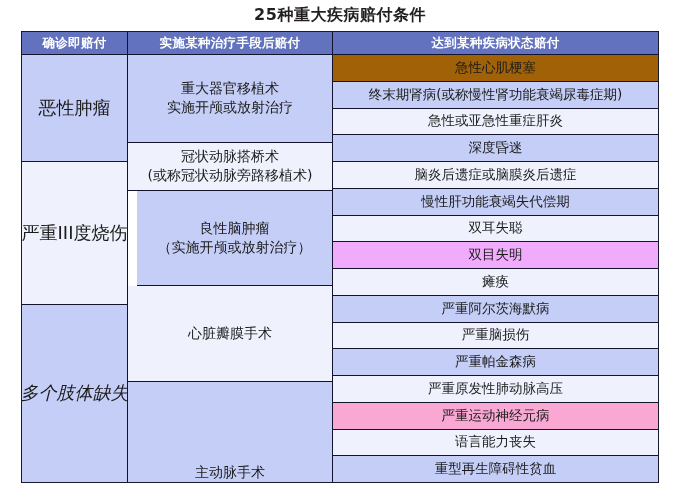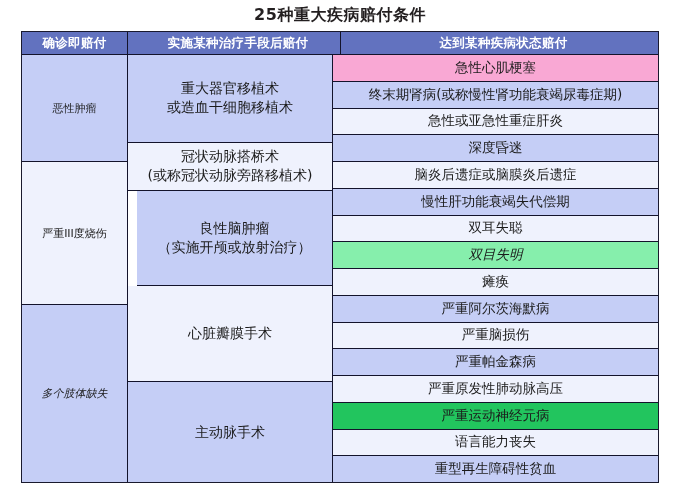--- a/index.html
+++ b/index.html
@@ -26,21 +26,20 @@
     border:1.5px solid #1a1a2e;
     display:flex;flex-direction:column;
   }
 
   
   .hdr-row{
     display:flex;height:23px;flex:0 0 23px;
     background:#6272bf;
     border-bottom:1.5px solid #13132b;
     box-sizing:border-box;
-    gap:8px;
   }
   .hdr-cell{
     display:flex;align-items:center;justify-content:center;
     color:#ffffff;font-size:12.5px;font-weight:bold;
     box-sizing:border-box;
     letter-spacing:0.3px;
   }
   .hdr-c1{width:106px;flex:0 0 106px;border-right:1.5px solid #13132b;}
   .hdr-c2{width:205px;flex:0 0 205px;border-right:1.5px solid #13132b;}
   .hdr-c3{flex:1 1 auto;}
@@ -57,21 +56,21 @@
     box-sizing:border-box;
     display:flex;align-items:center;justify-content:center;
     text-align:center;
     color:#1b1b1b;
     border-bottom:1.5px solid #13132b;
     overflow:hidden;
     white-space:nowrap;
   }
   .cell:last-child{border-bottom:none;}
 
-  .c1-cell{font-size:11px;}
+  .c1-cell{font-size:18px;}
   .c2-cell{font-size:14px;line-height:19px;white-space:normal;}
   .c3-cell{font-size:13.5px;}
 
   .c2-cell span{display:block;}
 </style>
 </head>
 <body>
 
 <div id="page">
 
@@ -96,88 +95,88 @@
           </div>
           <div class="cell c1-cell" style="background: rgb(197, 206, 246); flex: 5 1 0px; font-style: italic;">
             <span>多个肢体缺失</span>
           </div>
         </div>
 
       <div class="col col2" id="col2">
           <div class="cell c2-cell" style="background: rgb(197, 206, 246); flex: 88 1 0px;">
             <div>
               <span>重大器官移植术</span>
-              <span>或造血干细胞移植术</span>
+              <span>实施开颅或放射治疗</span>
             </div>
           </div>
           <div class="cell c2-cell" style="background: rgb(239, 242, 253); flex: 48 1 0px;">
             <div>
               <span>冠状动脉搭桥术</span>
               <span>(或称冠状动脉旁路移植术)</span>
             </div>
           </div>
           <div class="cell c2-cell" style="background: rgb(197, 206, 246); flex: 95 1 0px; margin-left: 9px;">
             <div>
               <span>良性脑肿瘤</span>
               <span>（实施开颅或放射治疗）</span>
             </div>
           </div>
           <div class="cell c2-cell" style="background: rgb(239, 242, 253); flex: 97 1 0px;">
             <div>
               <span>心脏瓣膜手术</span>
             </div>
           </div>
-          <div class="cell c2-cell" style="background: rgb(197, 206, 246); flex: 101 1 0px;">
+          <div class="cell c2-cell" style="background: rgb(197, 206, 246); flex: 101 1 0px; align-items: flex-end;">
             <div>
               <span>主动脉手术</span>
             </div>
           </div>
         </div>
 
       <div class="col col3" id="col3">
-          <div class="cell c3-cell" style="background: #f9a8d4; flex: 1 1 0px;">
+          <div class="cell c3-cell" style="background: #a16207; flex: 1 1 0px;">
             <span>急性心肌梗塞</span>
           </div>
           <div class="cell c3-cell" style="background: rgb(197, 206, 246); flex: 1 1 0px;">
             <span>终末期肾病(或称慢性肾功能衰竭尿毒症期)</span>
           </div>
           <div class="cell c3-cell" style="background: rgb(239, 242, 253); flex: 1 1 0px;">
             <span>急性或亚急性重症肝炎</span>
           </div>
           <div class="cell c3-cell" style="background: rgb(197, 206, 246); flex: 1 1 0px;">
             <span>深度昏迷</span>
           </div>
           <div class="cell c3-cell" style="background: rgb(239, 242, 253); flex: 1 1 0px;">
             <span>脑炎后遗症或脑膜炎后遗症</span>
           </div>
           <div class="cell c3-cell" style="background: rgb(197, 206, 246); flex: 1 1 0px;">
             <span>慢性肝功能衰竭失代偿期</span>
           </div>
           <div class="cell c3-cell" style="background: rgb(239, 242, 253); flex: 1 1 0px;">
             <span>双耳失聪</span>
           </div>
-          <div class="cell c3-cell" style="background: #86efac; flex: 1 1 0px; font-style: italic;">
+          <div class="cell c3-cell" style="background: #f0abfc; flex: 1 1 0px;">
             <span>双目失明</span>
           </div>
           <div class="cell c3-cell" style="background: rgb(239, 242, 253); flex: 1 1 0px;">
             <span>瘫痪</span>
           </div>
           <div class="cell c3-cell" style="background: rgb(197, 206, 246); flex: 1 1 0px;">
             <span>严重阿尔茨海默病</span>
           </div>
           <div class="cell c3-cell" style="background: rgb(239, 242, 253); flex: 1 1 0px;">
             <span>严重脑损伤</span>
           </div>
           <div class="cell c3-cell" style="background: rgb(197, 206, 246); flex: 1 1 0px;">
             <span>严重帕金森病</span>
           </div>
           <div class="cell c3-cell" style="background: rgb(239, 242, 253); flex: 1 1 0px;">
             <span>严重原发性肺动脉高压</span>
           </div>
-          <div class="cell c3-cell" style="background: #22c55e; flex: 1 1 0px;">
+          <div class="cell c3-cell" style="background: #f9a8d4; flex: 1 1 0px;">
             <span>严重运动神经元病</span>
           </div>
           <div class="cell c3-cell" style="background: rgb(239, 242, 253); flex: 1 1 0px;">
             <span>语言能力丧失</span>
           </div>
           <div class="cell c3-cell" style="background: rgb(197, 206, 246); flex: 1 1 0px;">
             <span>重型再生障碍性贫血</span>
           </div>
         </div>
 

